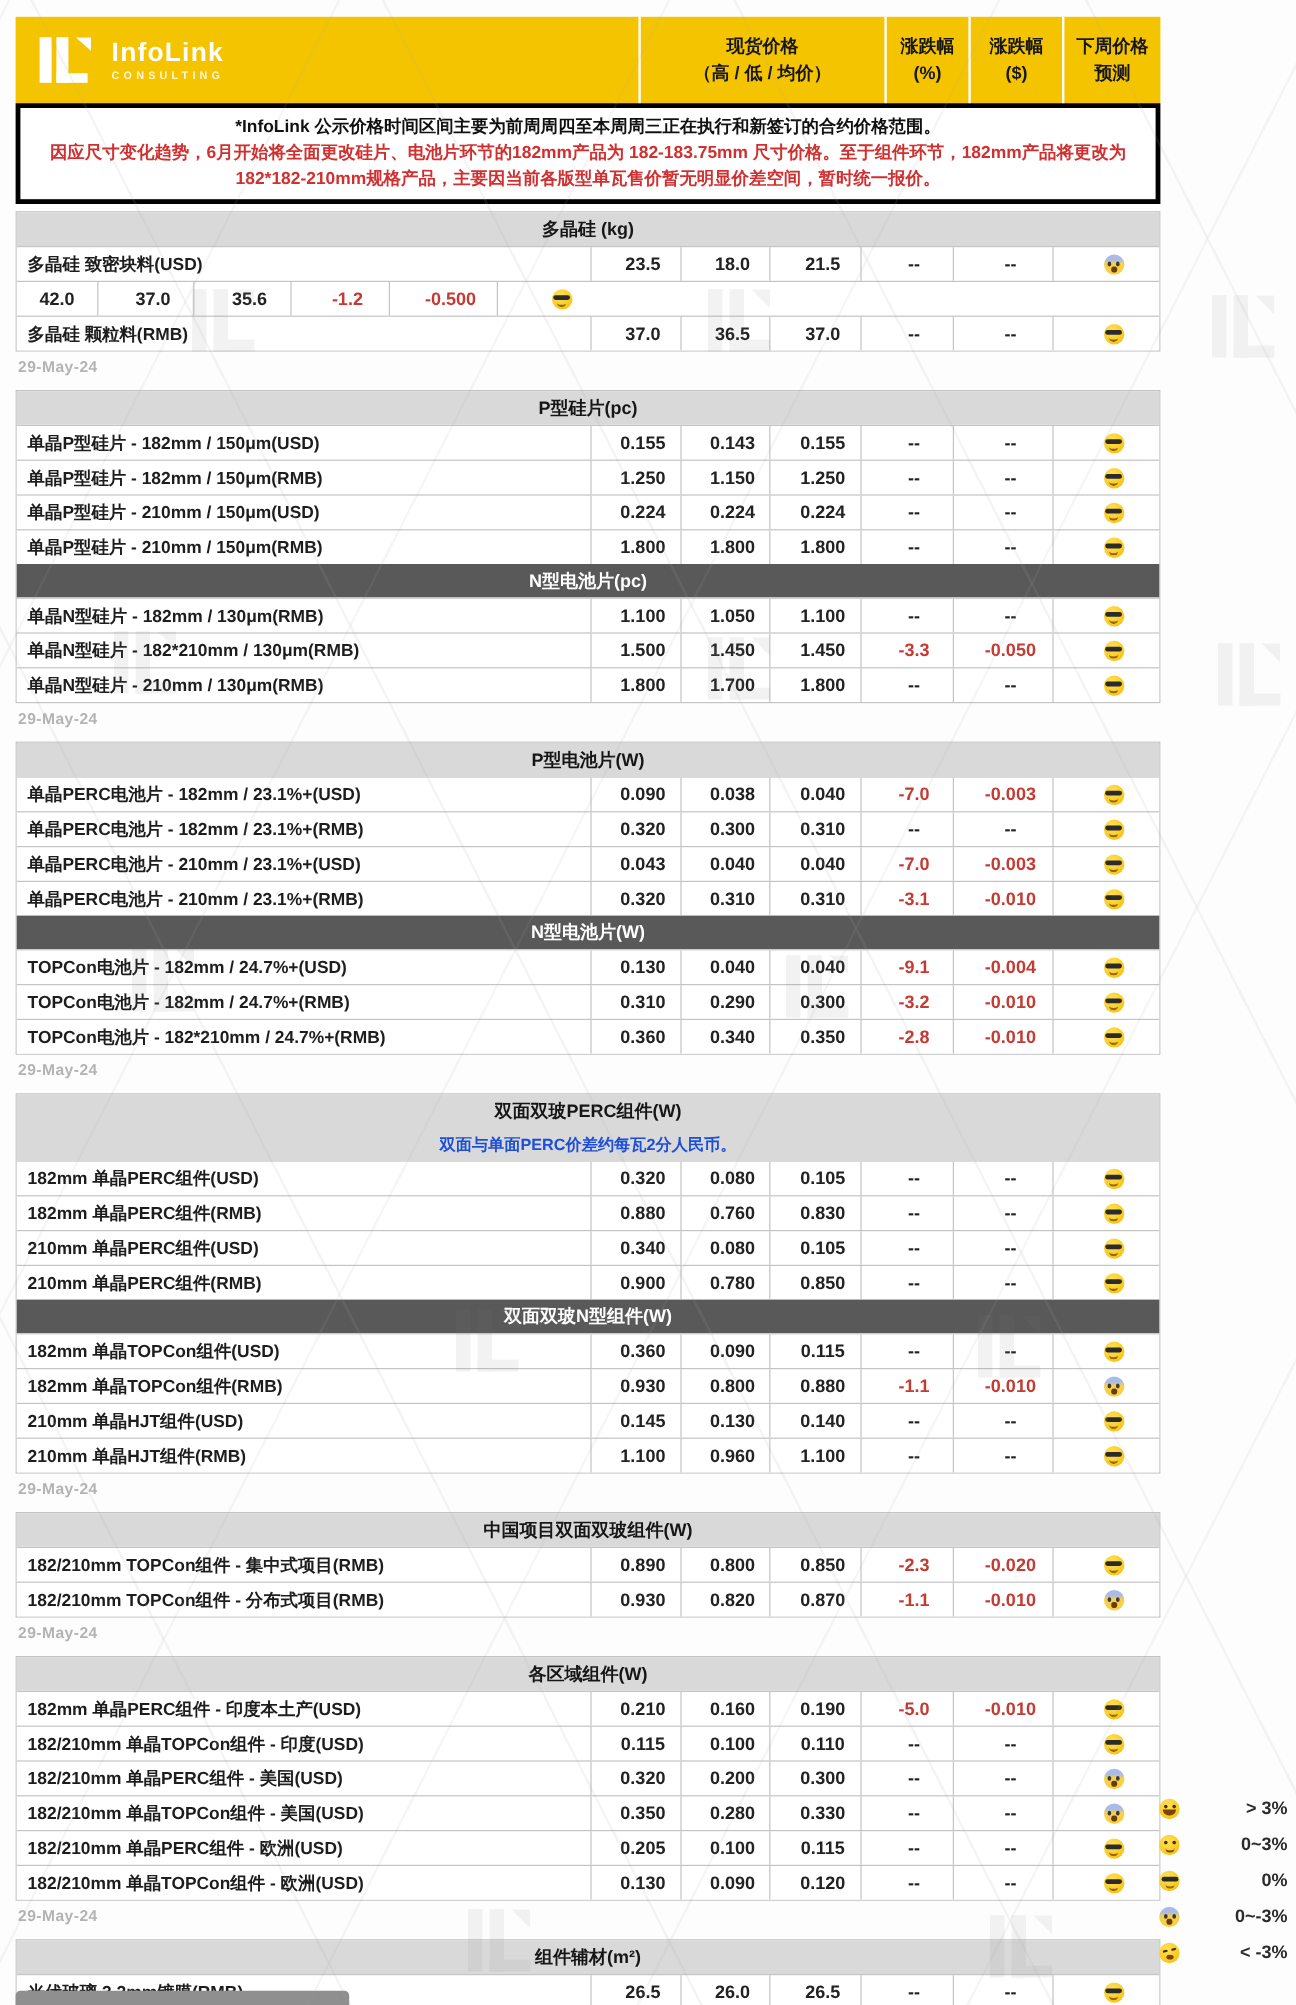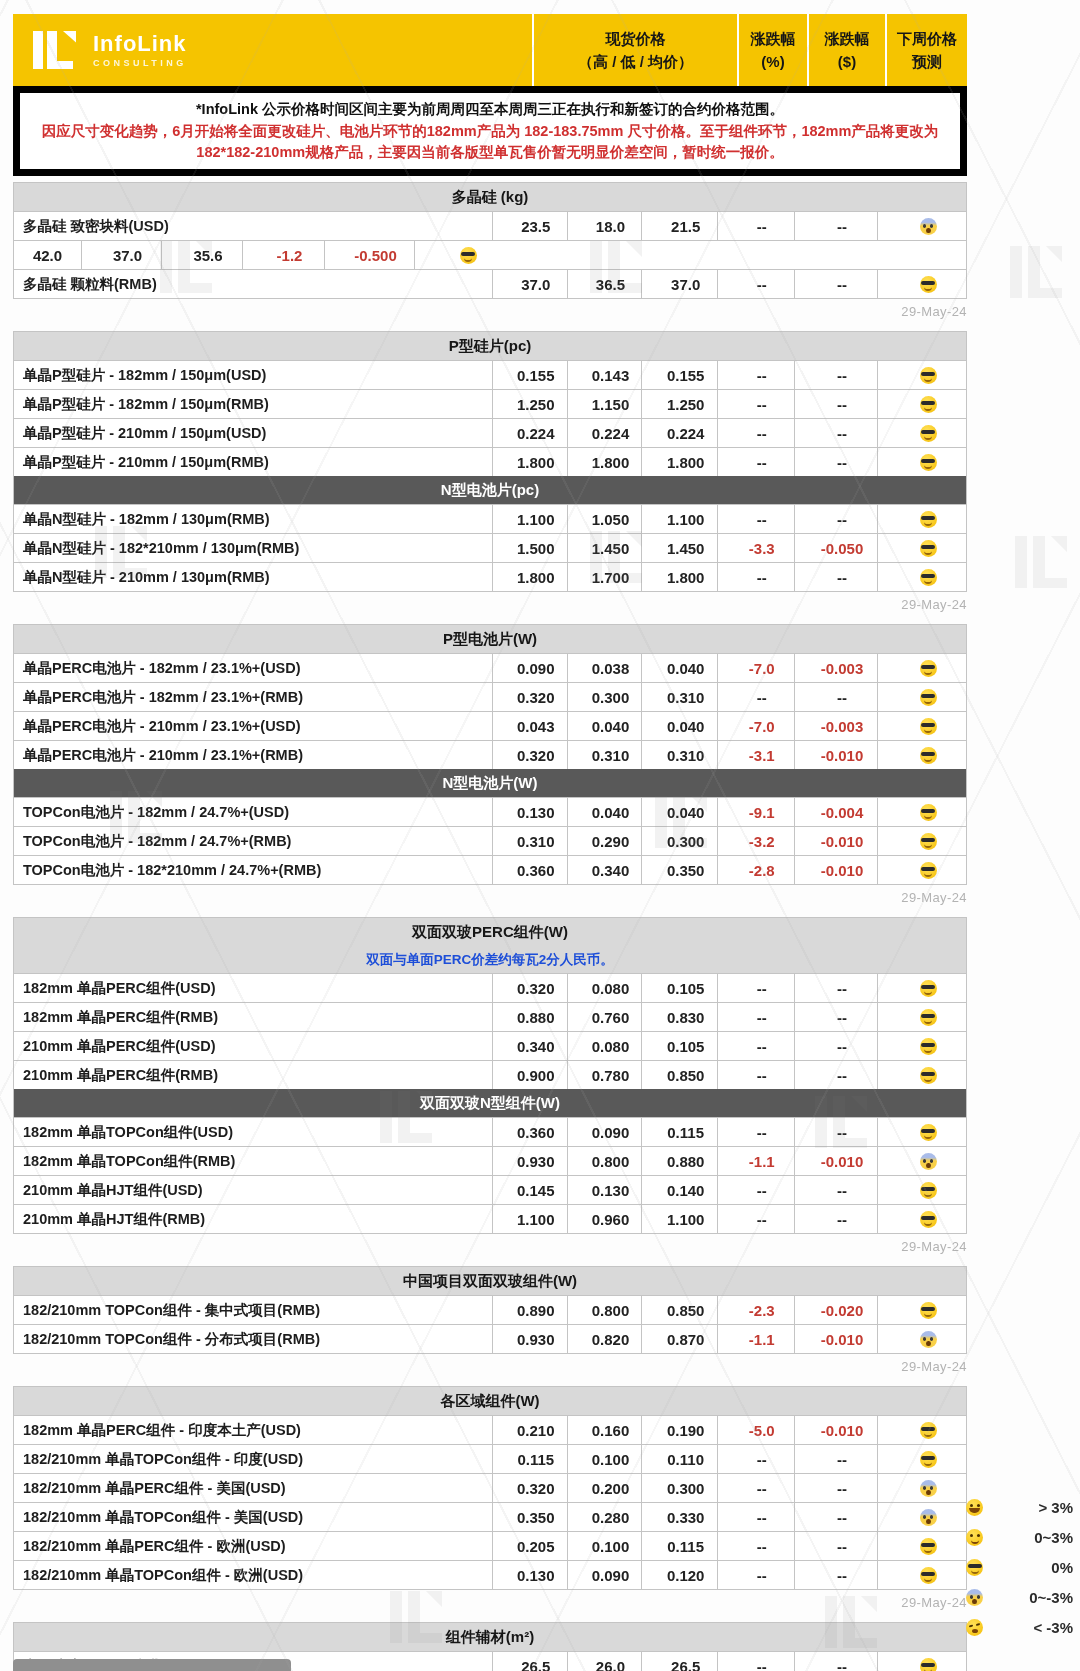--- a/index.html
+++ b/index.html
@@ -35,21 +35,21 @@
   #logo-mark .m4{left:30px;top:2px;width:13px;height:13px;clip-path:polygon(0 0,100% 0,100% 88%);}
   #logo-text{margin-left:10px;color:#fff;}
   #brand{font-size:22px;font-weight:700;letter-spacing:1px;line-height:24px;}
   #tagline{font-size:9px;font-weight:700;letter-spacing:3.5px;opacity:.85;margin-top:2px;}
   .bh-cell{display:flex;flex-direction:column;justify-content:center;align-items:center;
     box-sizing:border-box;border-left:2px solid #fff;color:#161616;font-weight:700;
     font-size:15px;line-height:23px;text-align:center;}
   #bh-spot{width:205px;}#bh-pct{width:70px;}#bh-usd{width:78px;}#bh-fc{width:82px;}
 
   
-  #notice{box-sizing:border-box;border:7px solid #000000;background:#fff;
+  #notice{box-sizing:border-box;border:4px solid #000000;background:#fff;
     padding:5px 16px 6px;text-align:center;}
   #notice .n1{font-size:14.5px;font-weight:700;color:#111;line-height:22px;margin:0;}
   #notice .n2{font-size:14.5px;font-weight:700;color:#D03030;line-height:21px;margin:1px 0 0;}
 
   
   .block{margin-top:6px;}
   .block-table{border:1px solid #c4c4c4;background:#fff;}
   .sec-header{height:28px;display:flex;align-items:center;justify-content:center;
     font-size:15px;font-weight:700;}
   .sec-header.light{background:#D9D9D9;color:#161616;}
@@ -58,21 +58,21 @@
     background:#D9D9D9;color:#1d4ed8;font-size:13.5px;font-weight:700;}
   .row{display:flex;height:28px;border-top:1px solid #c4c4c4;background:#fff;align-items:stretch;gap:12px;}
   .cell{display:flex;align-items:center;justify-content:center;box-sizing:border-box;
     border-right:1px solid #c4c4c4;font-size:15px;font-weight:700;color:#222;}
   .cell.name{width:519px;justify-content:flex-start;padding-left:9px;font-size:14.5px;color:#1d1d1d;}
   .cell.high{width:68px;}.cell.low{width:68px;}.cell.avg{width:69px;}
   .cell.pct{width:70px;}.cell.usd{width:78px;}
   .cell.fc{width:82px;border-right:none;}
   .cell.neg{color:#C33B32;}
   .date-line{height:24px;line-height:22px;font-size:13px;color:#b3b3b3;
-    letter-spacing:.4px;margin:2px 0 4px 2px;font-weight:400;text-align:right;}
+    letter-spacing:.4px;margin:2px 0 4px 2px;font-weight:700;}
 
   
   .face{width:17px;height:17px;border-radius:50%;flex:none;position:relative;display:inline-block;
     background:radial-gradient(circle at 40% 32%,#ffe159,#f8c81c 68%,#eab210);}
   .face.sunglasses::before{content:"";position:absolute;left:1.5px;top:5px;width:14px;height:4.5px;
     background:#2b2b2b;border-radius:2px;}
   .face.sunglasses::after{content:"";position:absolute;left:4.5px;top:10px;width:8px;height:3.5px;
     border-bottom:2px solid #96660a;border-radius:0 0 7px 7px;}
   .face.scream{background:linear-gradient(180deg,#a9bce9 0%,#a9bce9 26%,#f8d048 46%);}
   .face.scream::before{content:"";position:absolute;left:3.5px;top:6.5px;width:3px;height:3.5px;

